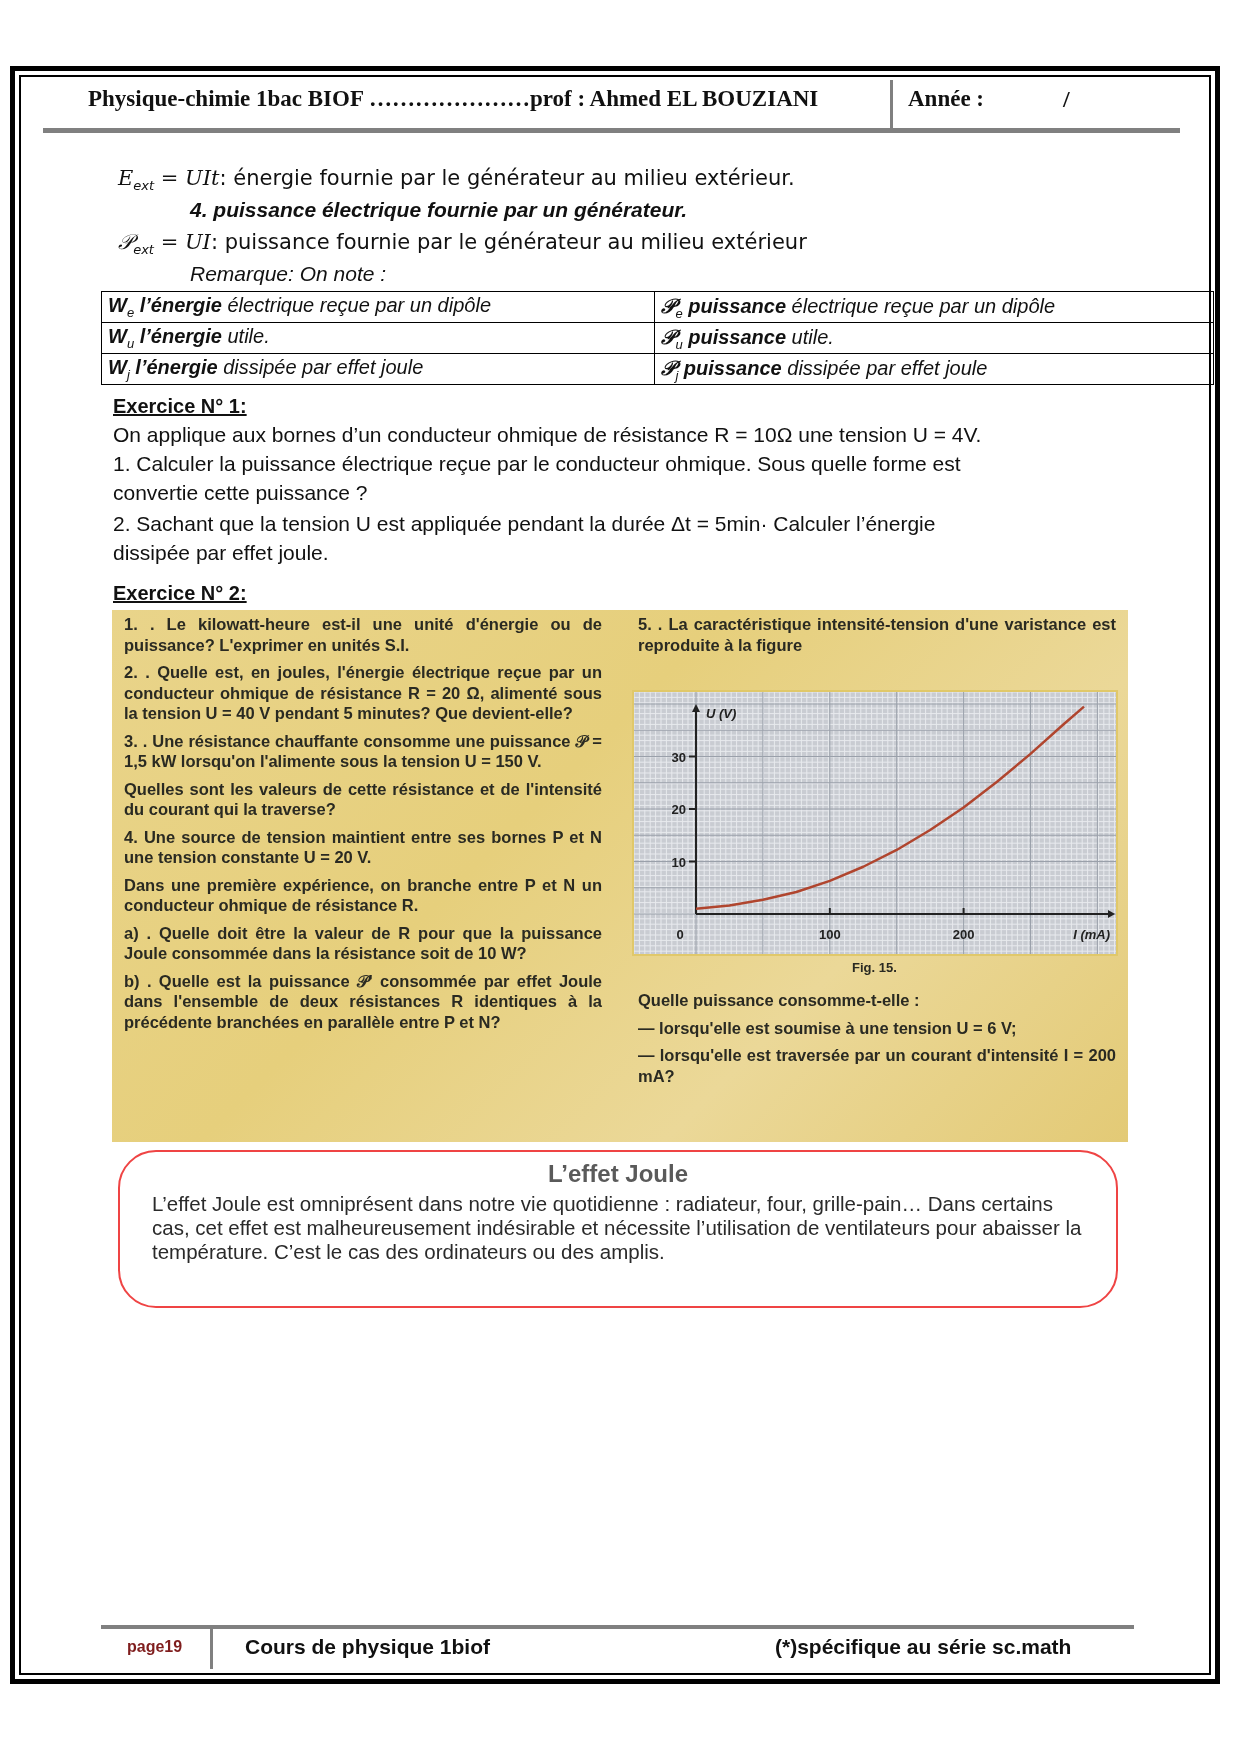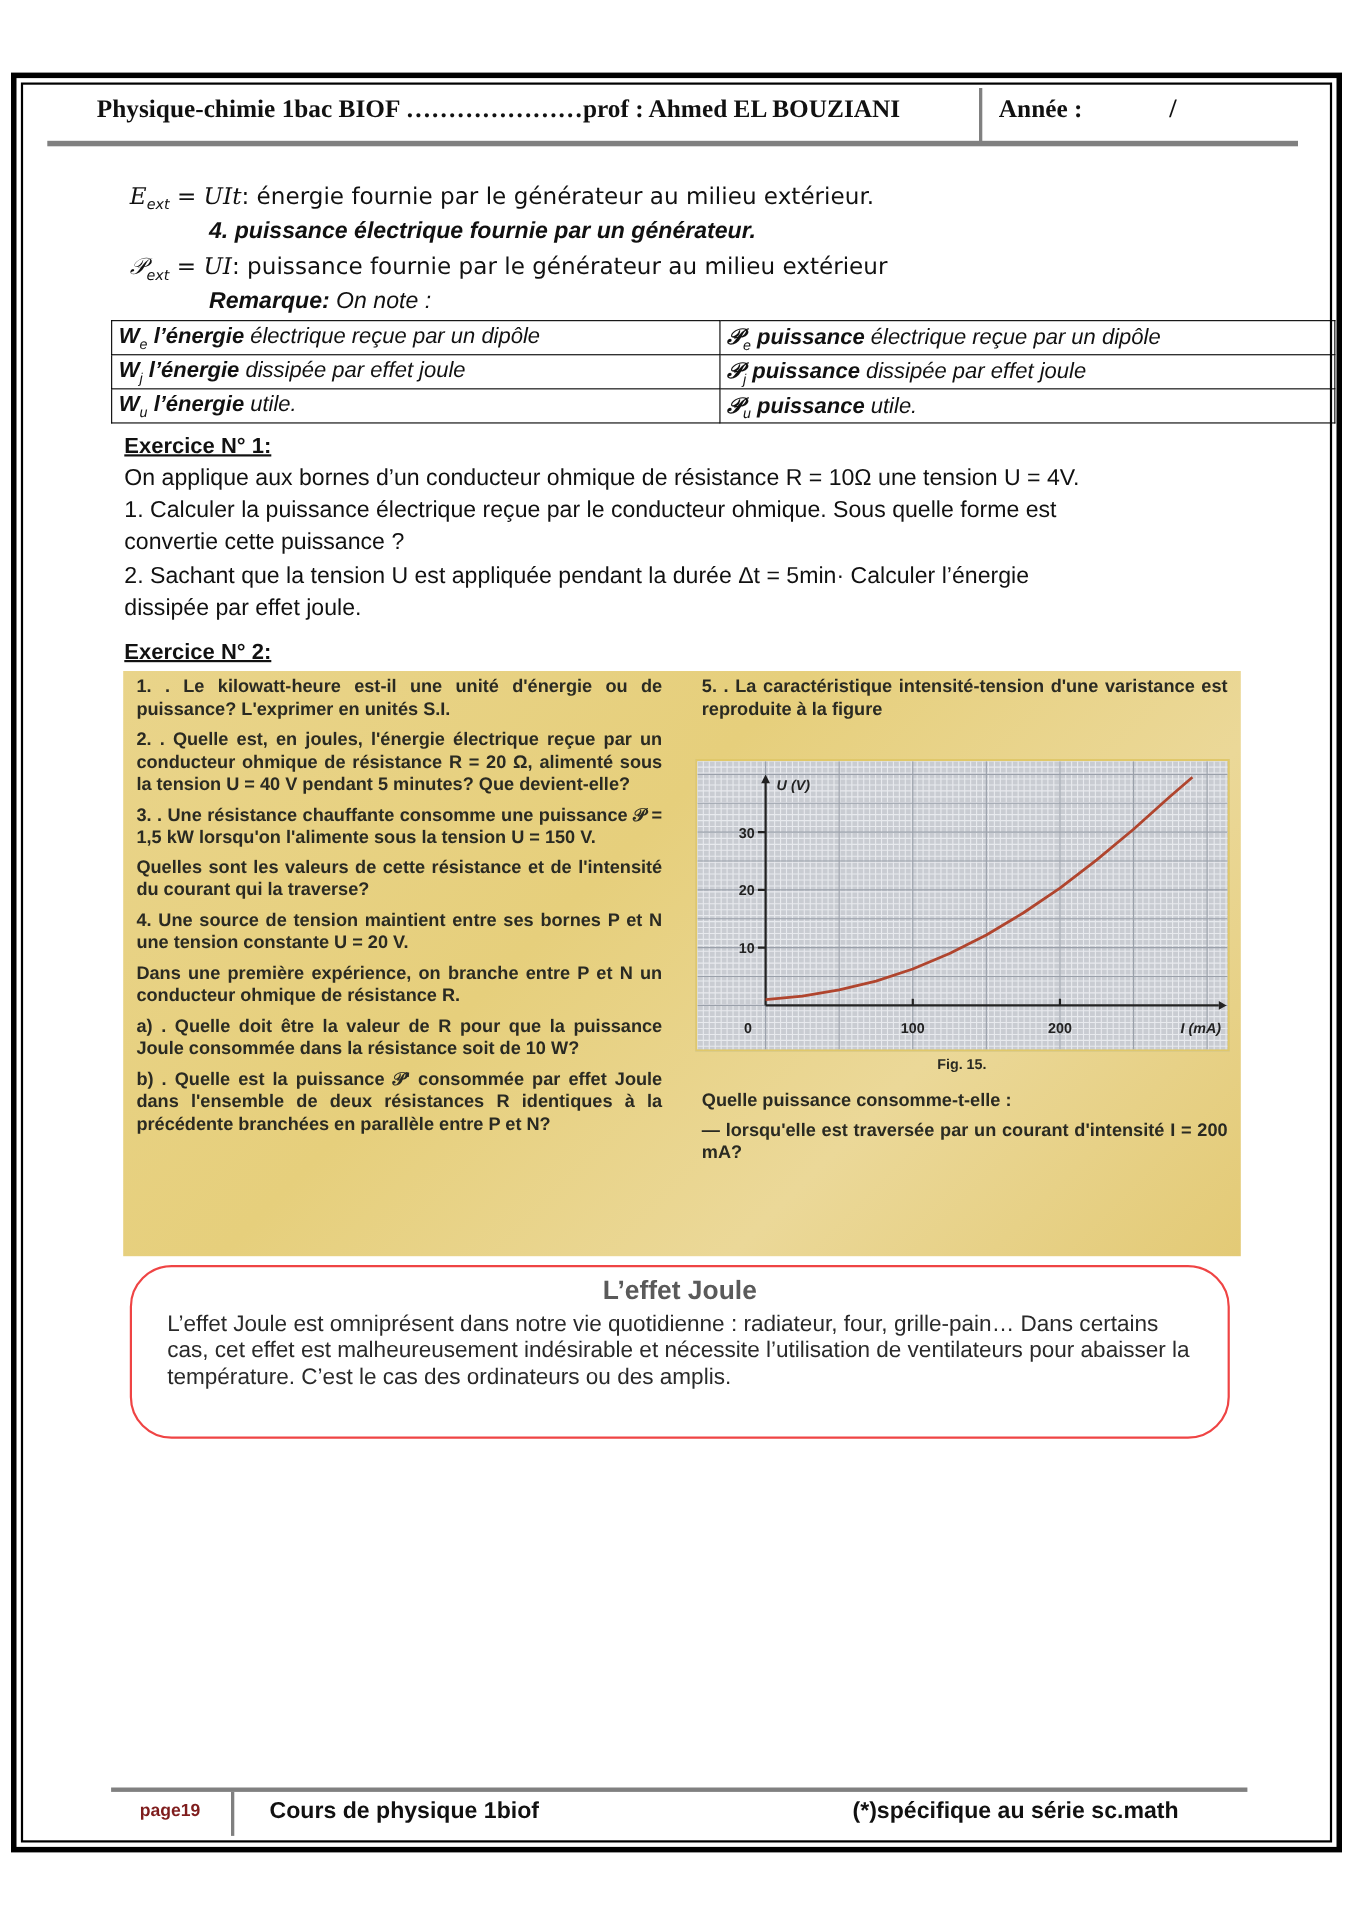--- a/index.html
+++ b/index.html
@@ -18,21 +18,21 @@
 
   
   .formula { position:absolute; left:118px; font-family:"DejaVu Sans", sans-serif; font-size:21px; white-space:nowrap; }
   .formula .sym { font-style:italic; font-family:"DejaVu Serif", serif; }
   .formula sub { font-size:13px; font-style:italic; }
   .f1 { top:166px; }
   .f2 { top:230px; }
   .subhead { position:absolute; left:190px; font-family:"Liberation Sans", sans-serif; font-size:21px; font-style:italic; font-weight:bold; }
   .sh1 { top:198px; }
   .remarque { position:absolute; left:190px; top:262px; font-size:21px; font-style:italic; }
-  .remarque b { font-weight:bold; }
+  .remarque b { font-weight:normal; }
 
   
   .ntable { position:absolute; left:101px; top:291px; width:1113px; border-collapse:collapse; font-size:20px; font-style:italic; }
   .ntable td { border:1.5px solid #000; height:30px; padding:0 6px; white-space:nowrap; vertical-align:middle; }
   .ntable td.c1 { width:540px; }
   .ntable b { font-weight:bold; }
   .ntable sub { font-size:13px; }
   .script-p { font-family:"DejaVu Serif", serif; font-style:italic; font-weight:bold; }
 
   
@@ -89,26 +89,26 @@
   <b>Remarque:</b><span> On note :</span>
 </div>
 
 <table class="ntable">
   <tbody id="ntable-body">
       <tr>
         <td class="c1"><b>W</b><sub>e</sub><b> l’énergie</b><span> électrique reçue par un dipôle</span></td>
         <td class="c2"><b class="script-p">𝒫</b><sub>e</sub><b> puissance</b><span> électrique reçue par un dipôle</span></td>
       </tr>
       <tr>
+        <td class="c1"><b>W</b><sub>u</sub><b> l’énergie</b><span> utile.</span></td>
+        <td class="c2"><b class="script-p">𝒫</b><sub>u</sub><b> puissance</b><span> utile.</span></td>
+      </tr>
+      <tr>
         <td class="c1"><b>W</b><sub>j</sub><b> l’énergie</b><span> dissipée par effet joule</span></td>
         <td class="c2"><b class="script-p">𝒫</b><sub>j</sub><b> puissance</b><span> dissipée par effet joule</span></td>
-      </tr>
-      <tr>
-        <td class="c1"><b>W</b><sub>u</sub><b> l’énergie</b><span> utile.</span></td>
-        <td class="c2"><b class="script-p">𝒫</b><sub>u</sub><b> puissance</b><span> utile.</span></td>
       </tr>
     </tbody>
 </table>
 
 <div class="ex-title ex1-title">Exercice N° 1:</div>
 <div id="ex1-lines">
     <div class="ex1-line" style="top: 423px;">On applique  aux bornes d’un conducteur ohmique de résistance R = 10Ω une tension  U = 4V.</div>
     <div class="ex1-line" style="top: 452px;">1. Calculer  la puissance  électrique  reçue par le conducteur ohmique. Sous quelle forme est</div>
     <div class="ex1-line" style="top: 481px;">convertie  cette  puissance ?</div>
     <div class="ex1-line" style="top: 512px;">2. Sachant que la tension  U est appliquée  pendant la durée Δt = 5min· Calculer  l’énergie</div>
@@ -321,20 +321,21 @@
         <circle cx="363.0344827586207" cy="89.69999999999999" r="0.1" fill="#b0452e"></circle>
         <circle cx="396.48275862068965" cy="61.875" r="0.1" fill="#b0452e"></circle>
         <circle cx="429.9310344827586" cy="31.94999999999999" r="0.1" fill="#b0452e"></circle>
         <circle cx="450" cy="14.625" r="0.1" fill="#b0452e"></circle>
       </svg>
   </div>
   <div class="fig-cap">Fig. 15.</div>
 
   <div class="ycol yq-bottom" id="yq-bottom">
     <p>Quelle puissance consomme-t-elle :</p>
+  <p>— lorsqu'elle est soumise à une tension U = 6 V;</p>
       <p>— lorsqu'elle est traversée par un courant d'intensité I = 200 mA?</p>
     </div>
 </div>
 
 <div class="jbox">
   <div class="jtitle">L’effet Joule</div>
   <div class="jtext">L’effet Joule est omniprésent dans notre vie quotidienne : radiateur, four, grille-pain… Dans certains cas, cet effet est malheureusement indésirable et nécessite l’utilisation de ventilateurs pour abaisser la température. C’est le cas des ordinateurs ou des amplis.</div>
 </div>
 
 <div class="ftr-rule"></div>

